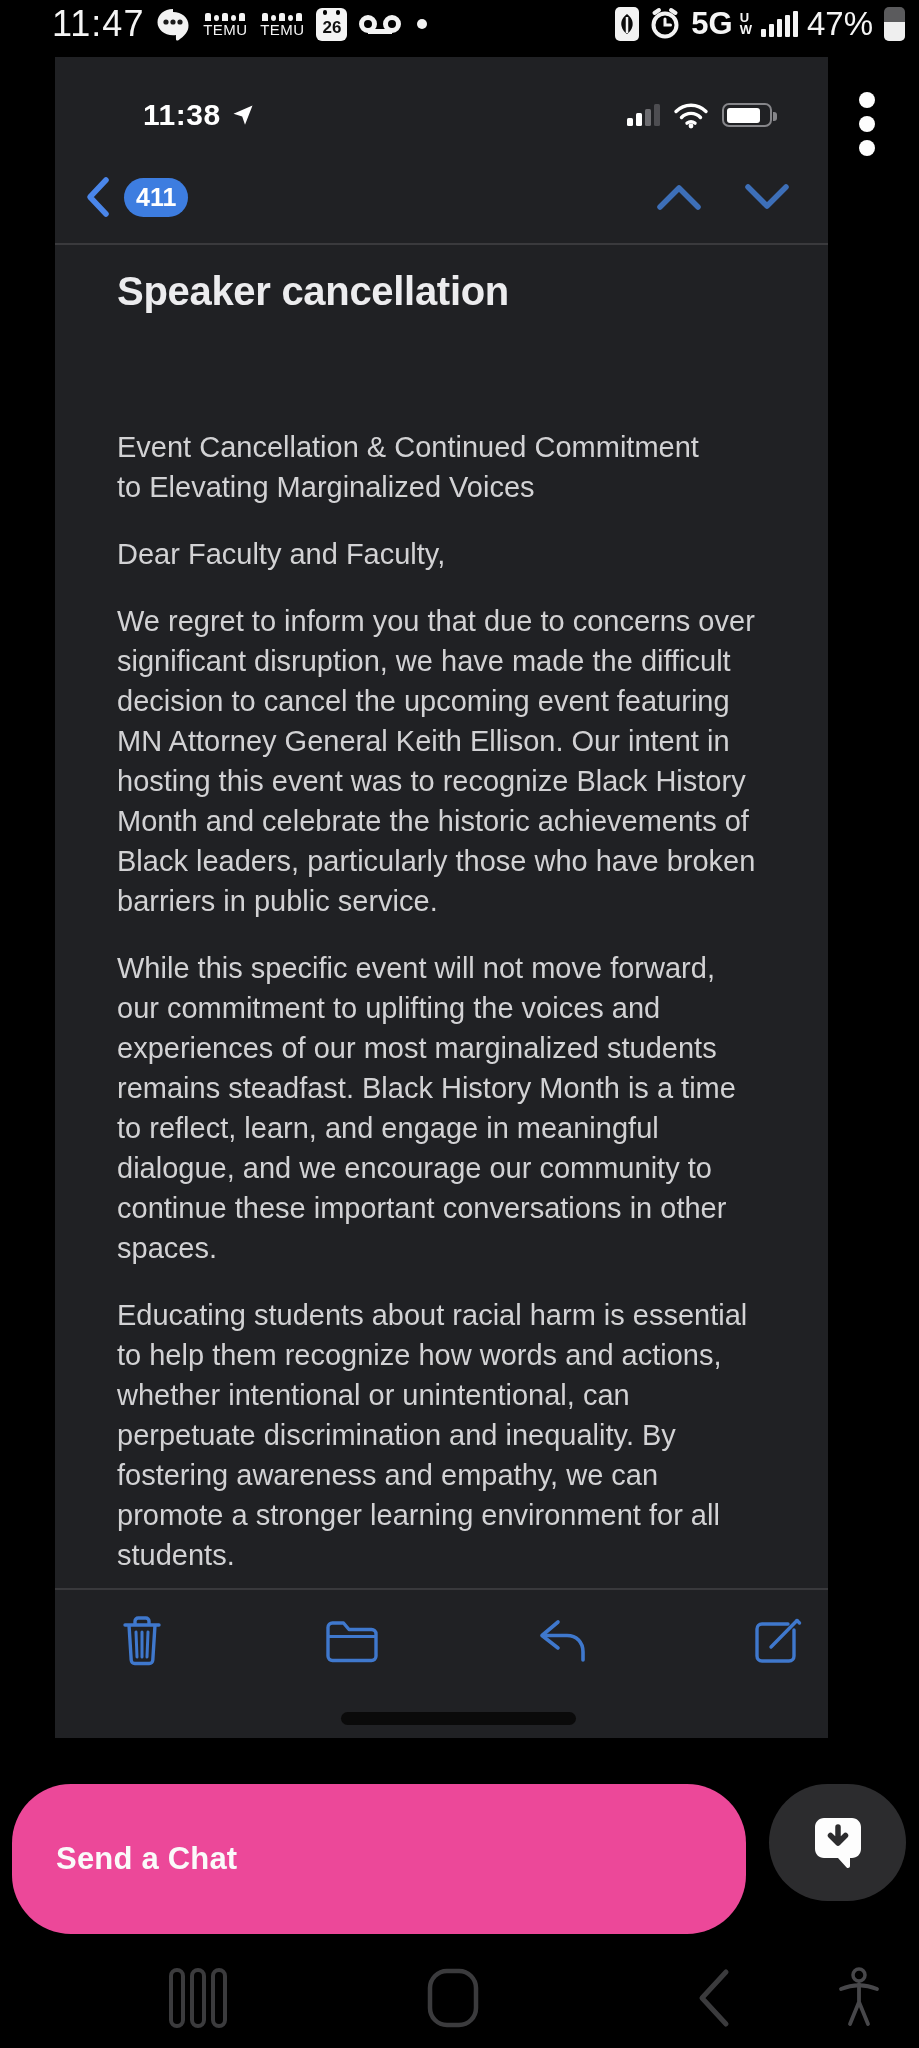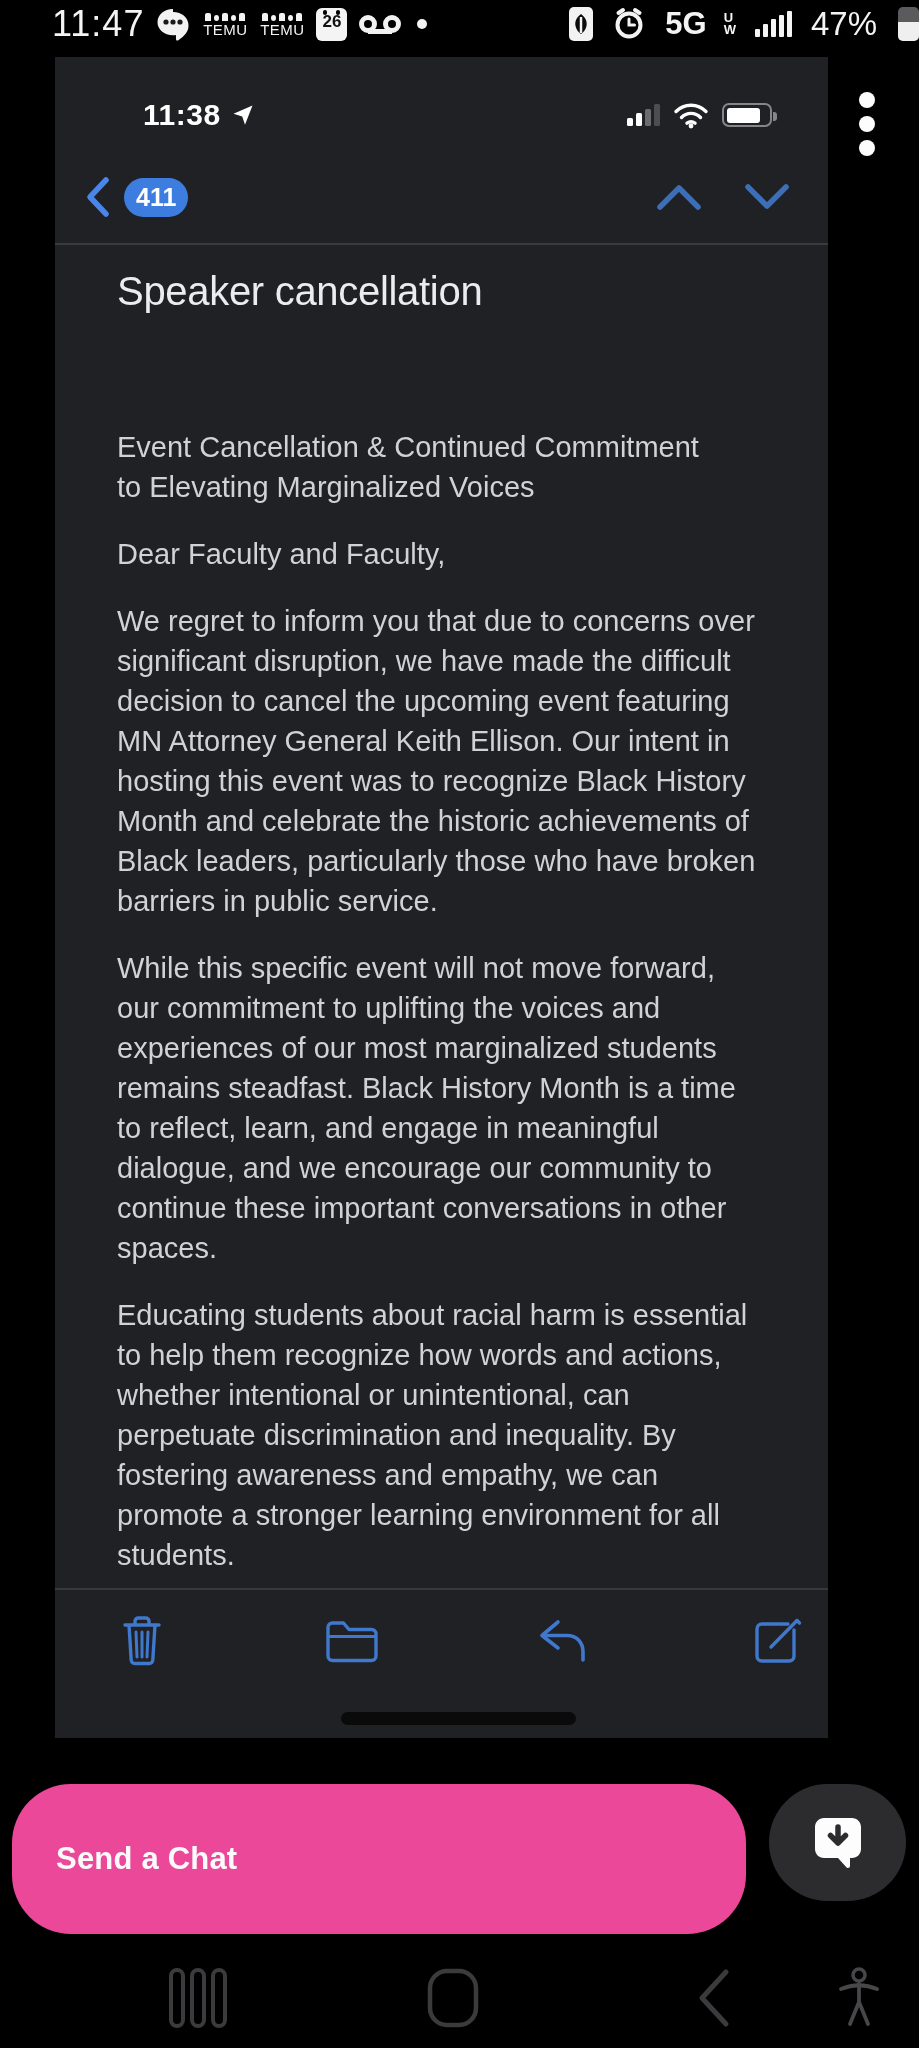--- a/index.html
+++ b/index.html
@@ -4,33 +4,33 @@
 <style>
   * { margin:0; padding:0; box-sizing:border-box; }
   html,body { width:919px; height:2048px; background:#000; overflow:hidden;
     font-family:"Liberation Sans", sans-serif; -webkit-font-smoothing:antialiased; }
 
   
   .outer-status { position:absolute; left:0; top:0; width:919px; height:48px;
     display:flex; align-items:center; color:#f4f4f4; }
   .os-left { display:flex; align-items:center; gap:11px; padding-left:52px; }
   .os-time { font-size:36px; font-weight:400; letter-spacing:1px; }
-  .os-right { margin-left:auto; display:flex; align-items:center; gap:19px; }
+  .os-right { margin-left:auto; display:flex; align-items:center; gap:9px; padding-right:14px; }
   .os-net { font-size:31px; font-weight:700; }
   .os-band { display:flex; flex-direction:column; font-size:13px; font-weight:700; line-height:12px; margin-left:-2px; }
   .os-batt-pct { font-size:33px; font-weight:400; }
   .temu { display:flex; flex-direction:column; align-items:center; width:46px; }
   .temu-glyphs { display:flex; gap:3px; height:10px; align-items:flex-end; }
   .temu-glyphs i { display:block; width:6px; height:8px; background:#f4f4f4; border-radius:2px 2px 0 0; }
   .temu-glyphs i:nth-child(2){ height:6px; width:5px; border-radius:50%; }
   .temu-glyphs i:nth-child(4){ height:6px; width:5px; border-radius:50%; }
   .temu-word { font-size:15px; font-weight:400; letter-spacing:.5px; }
   .cal-badge { width:31px; height:33px; background:#f4f4f4; border-radius:6px; position:relative;
     display:flex; align-items:flex-end; justify-content:center; }
-  .cal-badge b { color:#111; font-size:17px; font-weight:700; padding-bottom:9px; }
+  .cal-badge b { color:#111; font-size:17px; font-weight:700; padding-bottom:3px; }
   .cal-badge::before, .cal-badge::after { content:""; position:absolute; top:2px; width:4px; height:5px; background:#000; border-radius:2px; }
   .cal-badge::before { left:7px; } .cal-badge::after { right:7px; }
   .status-dot { width:10px; height:10px; border-radius:50%; background:#f4f4f4; margin-left:4px; }
   .sig-bars-outer { display:flex; align-items:flex-end; gap:3px; height:26px; }
   .sig-bars-outer i { display:block; width:5px; background:#f4f4f4; border-radius:1px; }
   .vbatt { position:relative; width:21px; height:34px; border-radius:5px; overflow:hidden; background:#5b5b5d; margin-left:2px; }
   .vbatt::before { content:""; position:absolute; left:0; bottom:0; width:100%; height:55%; background:#efefef; }
   .vbatt::after { content:""; position:absolute; top:-4px; left:6px; width:9px; height:4px; background:#8a8a8c; border-radius:2px; }
 
   
@@ -51,21 +51,21 @@
   .hbatt::before { content:""; display:block; height:100%; width:82%; background:#fff; border-radius:3px; }
   .hbatt::after { content:""; position:absolute; right:-7px; top:7px; width:4px; height:9px; background:#86868a; border-radius:0 3px 3px 0; }
 
   .mail-header { position:absolute; left:0; top:112px; width:100%; height:56px;
     display:flex; align-items:center; padding:0 38px 0 30px; }
   .unread-badge { margin-left:14px; min-width:55px; height:39px; background:#3d7de0; border-radius:20px;
     color:#fff; font-size:25px; font-weight:700; display:flex; align-items:center; justify-content:center; padding:0 12px; }
   .nav-chevrons { margin-left:auto; display:flex; gap:42px; }
   .hdr-divider { position:absolute; left:0; top:186px; width:100%; height:2px; background:#3a3a3d; }
 
-  .email-title { position:absolute; left:62px; top:212px; font-size:40px; font-weight:400;
+  .email-title { position:absolute; left:62px; top:212px; font-size:40px; font-weight:700;
     color:#ececee; letter-spacing:-.3px; }
 
   .email-body { position:absolute; left:62px; top:370px; width:714px; }
   .email-heading { font-size:30px; font-weight:700; line-height:38px; color:#e3e3e5;
     white-space:pre-line; margin-bottom:27px; }
   .email-body p { font-size:29px; font-weight:400; line-height:40px; color:#d2d2d4;
     white-space:pre-line; margin-bottom:27px; }
 
   .tb-divider { position:absolute; left:0; top:1531px; width:100%; height:2px; background:#39393c; }
   .mail-toolbar { position:absolute; left:0; top:1533px; width:100%; height:102px; }

